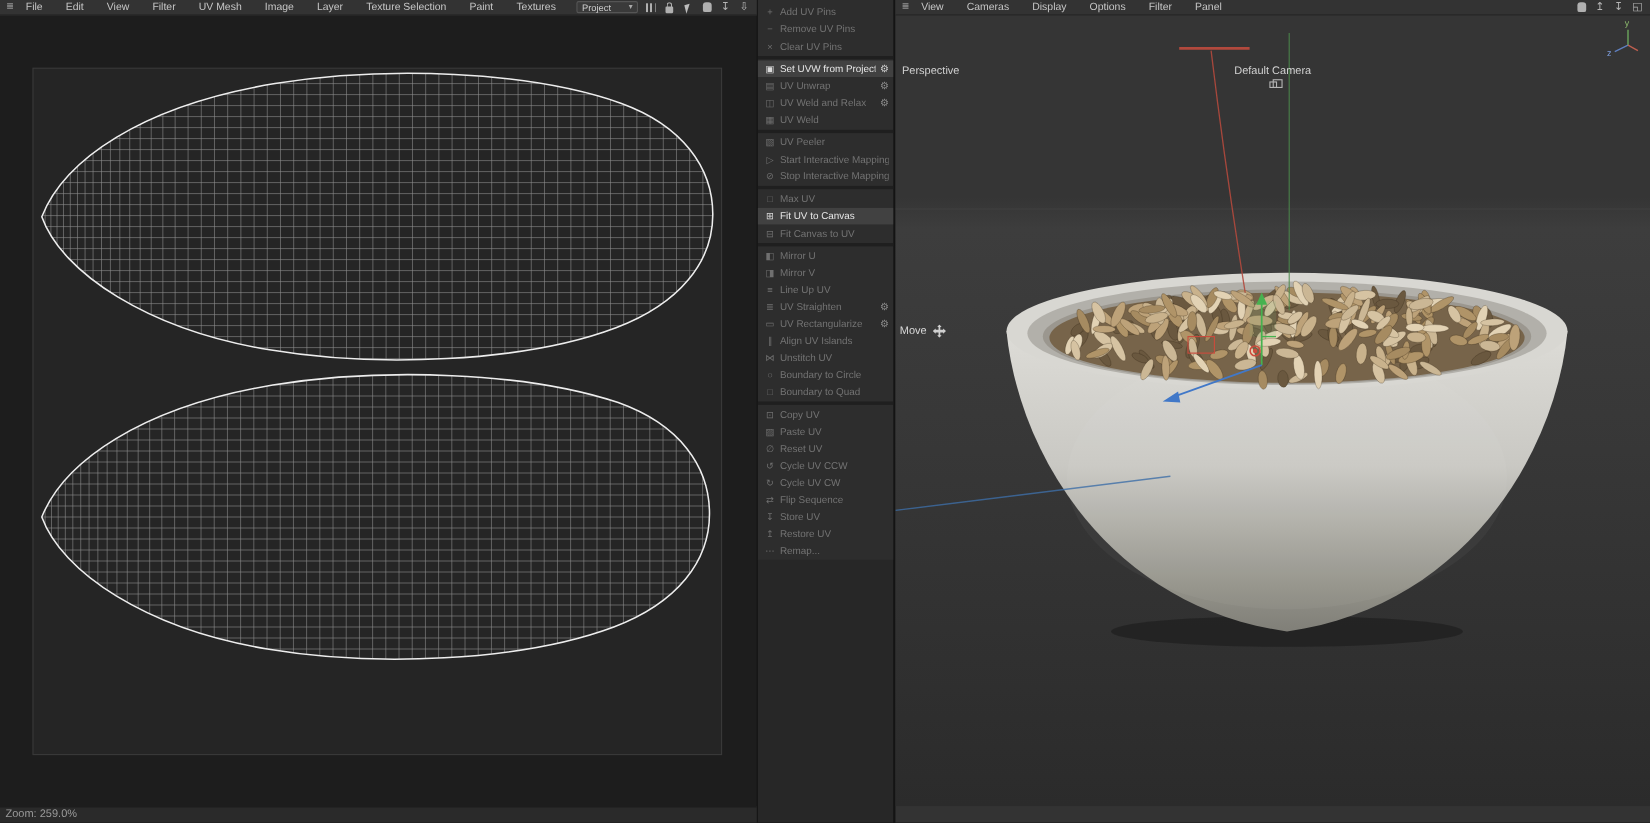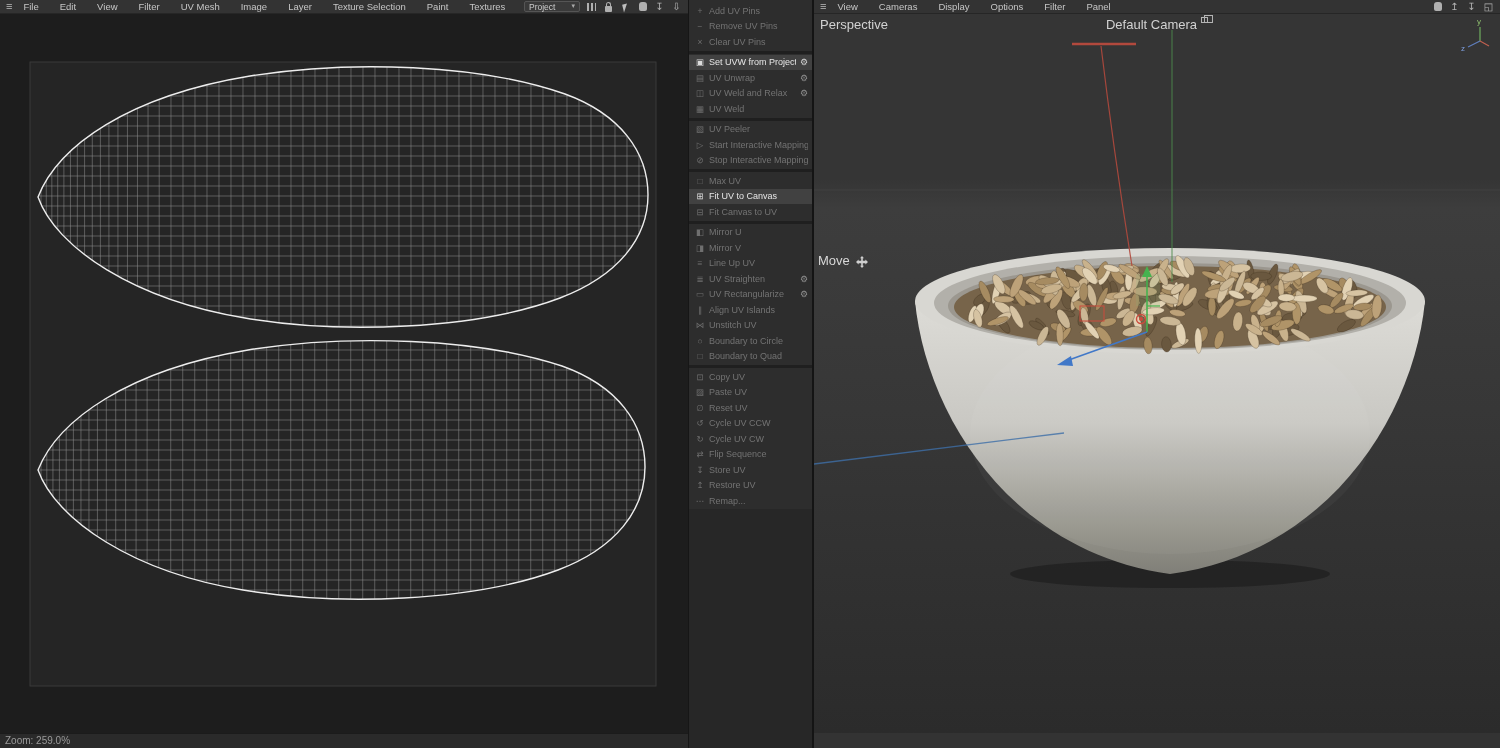--- a/index.html
+++ b/index.html
@@ -35,23 +35,23 @@
   .tool-item{height:15.5px;display:flex;align-items:center;padding:0 4px 0 6px;gap:4px;font-size:9px;color:#737373;cursor:default;}
   .tool-item .tool-icon{width:10px;text-align:center;font-size:8.5px;color:#6f6f6f;flex:0 0 10px;}
   .tool-item .tool-label{white-space:nowrap;overflow:hidden;flex:1 1 auto;}
   .tool-item .tool-gear{font-size:9px;color:#8e8e8e;flex:0 0 auto;}
   .tool-item.active{background:#414141;color:#e6e6e6;}
   .tool-item.active .tool-icon{color:#dcdcdc;}
   .tool-item.active .tool-gear{color:#d2d2d2;}
   .tool-sep{height:3px;background:#1f1f1f;margin:1px 0;}
 
   
-  .vp-label{position:absolute;font-size:13px;color:#d2d2d2;z-index:4;white-space:nowrap;}
+  .vp-label{position:absolute;font-size:10px;color:#d2d2d2;z-index:4;white-space:nowrap;margin-top:42px;}
   #vp-perspective{left:6px;top:17px;}
-  #vp-camera{left:50%;transform:translateX(-50%);top:17px;display:flex;gap:4px;}
+  #vp-camera{left:50%;transform:translateX(-50%);top:17px;display:flex;gap:4px;align-items:center;flex-direction:column;}
   #vp-move{left:4px;top:253px;display:flex;gap:6px;align-items:flex-end;color:#d8d8d8;}
   #vp-axis{position:absolute;right:6px;top:15px;z-index:4;}
   #scene{position:absolute;top:14px;left:0;}
   .vp-status-right{position:absolute;right:8px;top:0;}
 </style>
 </head>
 <body>
 
 <div id="uv-pane" class="pane">
   <div class="menubar">

